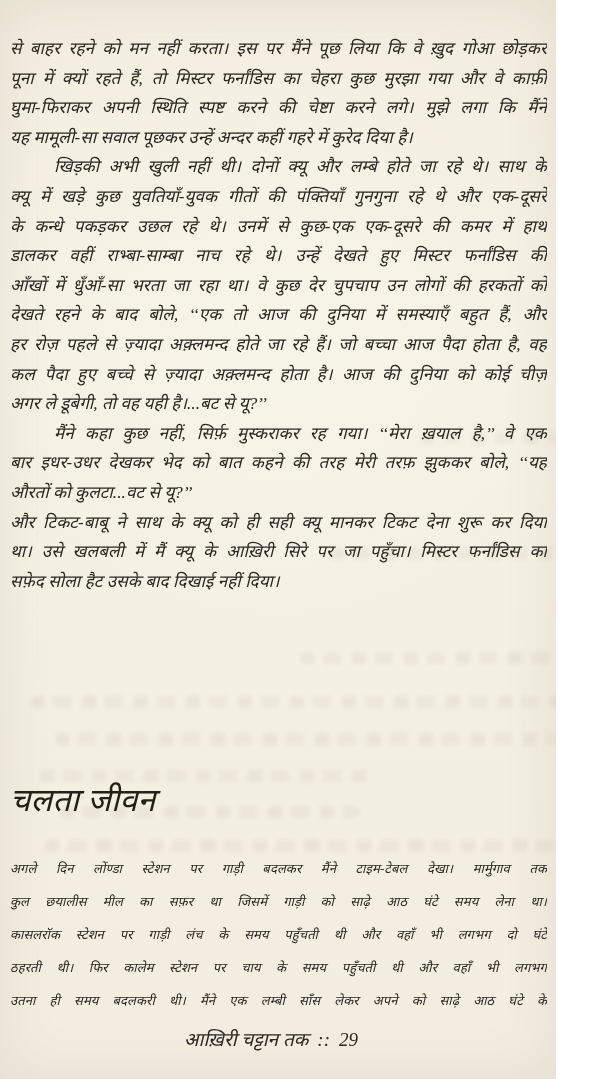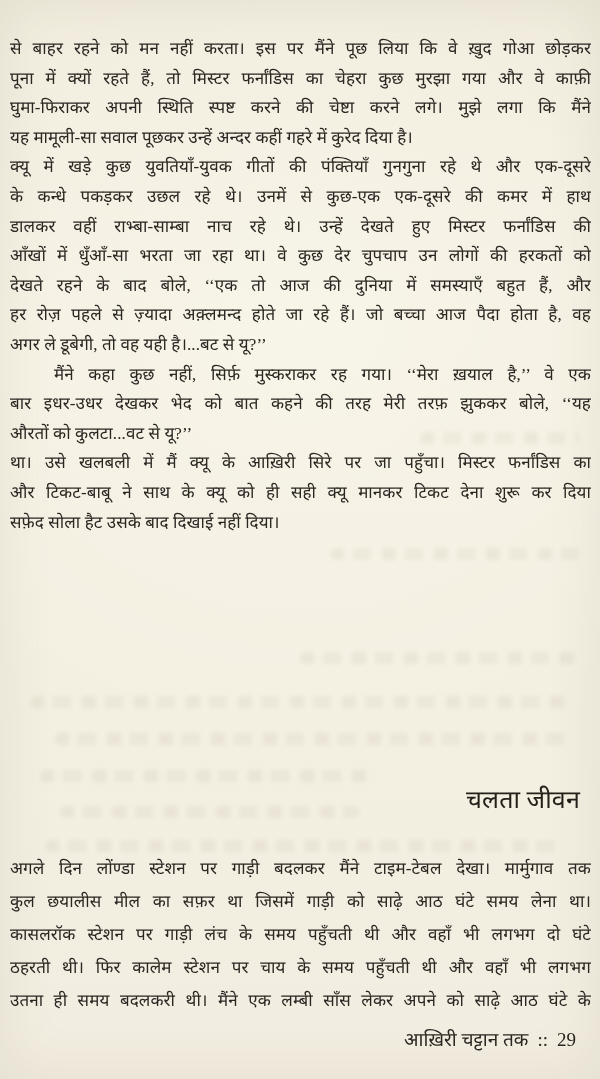--- a/index.html
+++ b/index.html
@@ -3,64 +3,64 @@
 <meta charset="utf-8">
 <style>
   html, body {
     margin: 0; padding: 0;
     width: 600px; height: 1079px;
     overflow: hidden;
     font-family: "Liberation Serif", "DejaVu Serif", serif;
   }
   .page {
     position: relative;
-    width: 600px; height: 1079px;
+    width: 556px; height: 1079px;
     background:
       radial-gradient(ellipse 120% 60% at 50% 30%, rgba(255,253,245,0.35), rgba(0,0,0,0) 70%),
       linear-gradient(180deg, #f1ecdd 0%, #f4f0e2 30%, #f3efe1 65%, #f2ede0 100%);
     box-shadow: inset 0 0 55px rgba(110, 96, 66, 0.10);
     color: #2b2723;
     overflow: hidden;
+    font-style: italic;
   }
   
   .text-area {
     position: absolute;
     left: 10px; right: 9px;
   }
   .upper-block { top: 34px;  --pitch: 29.6px; font-size: 17px; }
-  .lower-block { top: 852px; --pitch: 33px;   font-size: 17px; }
+  .lower-block { top: 852px; --pitch: 33px;   font-size: 13px; }
   .paragraph { margin: 0; }
   .text-line {
     height: var(--pitch);
     line-height: var(--pitch);
     text-align: justify;
     text-align-last: justify;
     overflow: hidden;
     white-space: normal;
     letter-spacing: 0.1px;
     color: #2b2622;
   }
   .text-line.indented { text-indent: 44px; }
   .text-line.para-end { text-align-last: left; }
   
   .section-heading {
     position: absolute;
     top: 784px; left: 10px; right: 20px;
-    text-align: right;
-    font-size: 25px;
+    font-size: 32px;
     line-height: 32px;
     color: #242019;
     letter-spacing: 0.2px;
   }
   
   .page-footer {
     position: absolute;
     top: 1026px; left: 10px; right: 24px;
     display: flex;
-    justify-content: flex-end;
+    justify-content: center;
     align-items: baseline;
     gap: 9px;
     font-size: 19px;
     color: #2b2622;
   }
   
   .bleed-layer { position: absolute; left: 0; top: 0; width: 100%; height: 100%; pointer-events: none; }
   .bleed-row {
     position: absolute;
     height: 12px;
@@ -91,36 +91,38 @@
   </div>
 
   <div class="text-area upper-block">
       <div class="paragraph">
         <div class="text-line">से बाहर रहने को मन नहीं करता। इस पर मैंने पूछ लिया कि वे ख़ुद गोआ छोड़कर</div>
         <div class="text-line">पूना में क्यों रहते हैं, तो मिस्टर फर्नांडिस का चेहरा कुछ मुरझा गया और वे काफ़ी</div>
         <div class="text-line">घुमा-फिराकर अपनी स्थिति स्पष्ट करने की चेष्टा करने लगे। मुझे लगा कि मैंने</div>
         <div class="text-line para-end">यह मामूली-सा सवाल पूछकर उन्हें अन्दर कहीं गहरे में कुरेद दिया है।</div>
       </div>
       <div class="paragraph">
+        <div class="text-line indented">खिड़की अभी खुली नहीं थी। दोनों क्यू और लम्बे होते जा रहे थे। साथ के</div>
         <div class="text-line">क्यू में खड़े कुछ युवतियाँ-युवक गीतों की पंक्तियाँ गुनगुना रहे थे और एक-दूसरे</div>
         <div class="text-line">के कन्धे पकड़कर उछल रहे थे। उनमें से कुछ-एक एक-दूसरे की कमर में हाथ</div>
         <div class="text-line">डालकर वहीं राभ्बा-साम्बा नाच रहे थे। उन्हें देखते हुए मिस्टर फर्नांडिस की</div>
         <div class="text-line">आँखों में धुँआँ-सा भरता जा रहा था। वे कुछ देर चुपचाप उन लोगों की हरकतों को</div>
         <div class="text-line">देखते रहने के बाद बोले, ‘‘एक तो आज की दुनिया में समस्याएँ बहुत हैं, और</div>
         <div class="text-line">हर रोज़ पहले से ज़्यादा अक़्लमन्द होते जा रहे हैं। जो बच्चा आज पैदा होता है, वह</div>
+        <div class="text-line">कल पैदा हुए बच्चे से ज़्यादा अक़्लमन्द होता है। आज की दुनिया को कोई चीज़</div>
         <div class="text-line para-end">अगर ले डूबेगी, तो वह यही है।...बट से यू?’’</div>
       </div>
       <div class="paragraph">
         <div class="text-line indented">मैंने कहा कुछ नहीं, सिर्फ़ मुस्कराकर रह गया। ‘‘मेरा ख़याल है,’’ वे एक</div>
         <div class="text-line">बार इधर-उधर देखकर भेद को बात कहने की तरह मेरी तरफ़ झुककर बोले, ‘‘यह</div>
         <div class="text-line para-end">औरतों को कुलटा...वट से यू?’’</div>
       </div>
       <div class="paragraph">
+        <div class="text-line">और टिकट-बाबू ने साथ के क्यू को ही सही क्यू मानकर टिकट देना शुरू कर दिया</div>
         <div class="text-line">था। उसे खलबली में मैं क्यू के आख़िरी सिरे पर जा पहुँचा। मिस्टर फर्नांडिस का</div>
-        <div class="text-line">और टिकट-बाबू ने साथ के क्यू को ही सही क्यू मानकर टिकट देना शुरू कर दिया</div>
         <div class="text-line para-end">सफ़ेद सोला हैट उसके बाद दिखाई नहीं दिया।</div>
       </div>
     </div>
 
   <div class="section-heading">चलता जीवन</div>
 
   <div class="text-area lower-block">
       <div class="paragraph">
         <div class="text-line">अगले दिन लोंण्डा स्टेशन पर गाड़ी बदलकर मैंने टाइम-टेबल देखा। मार्मुगाव तक</div>
         <div class="text-line">कुल छयालीस मील का सफ़र था जिसमें गाड़ी को साढ़े आठ घंटे समय लेना था।</div>

